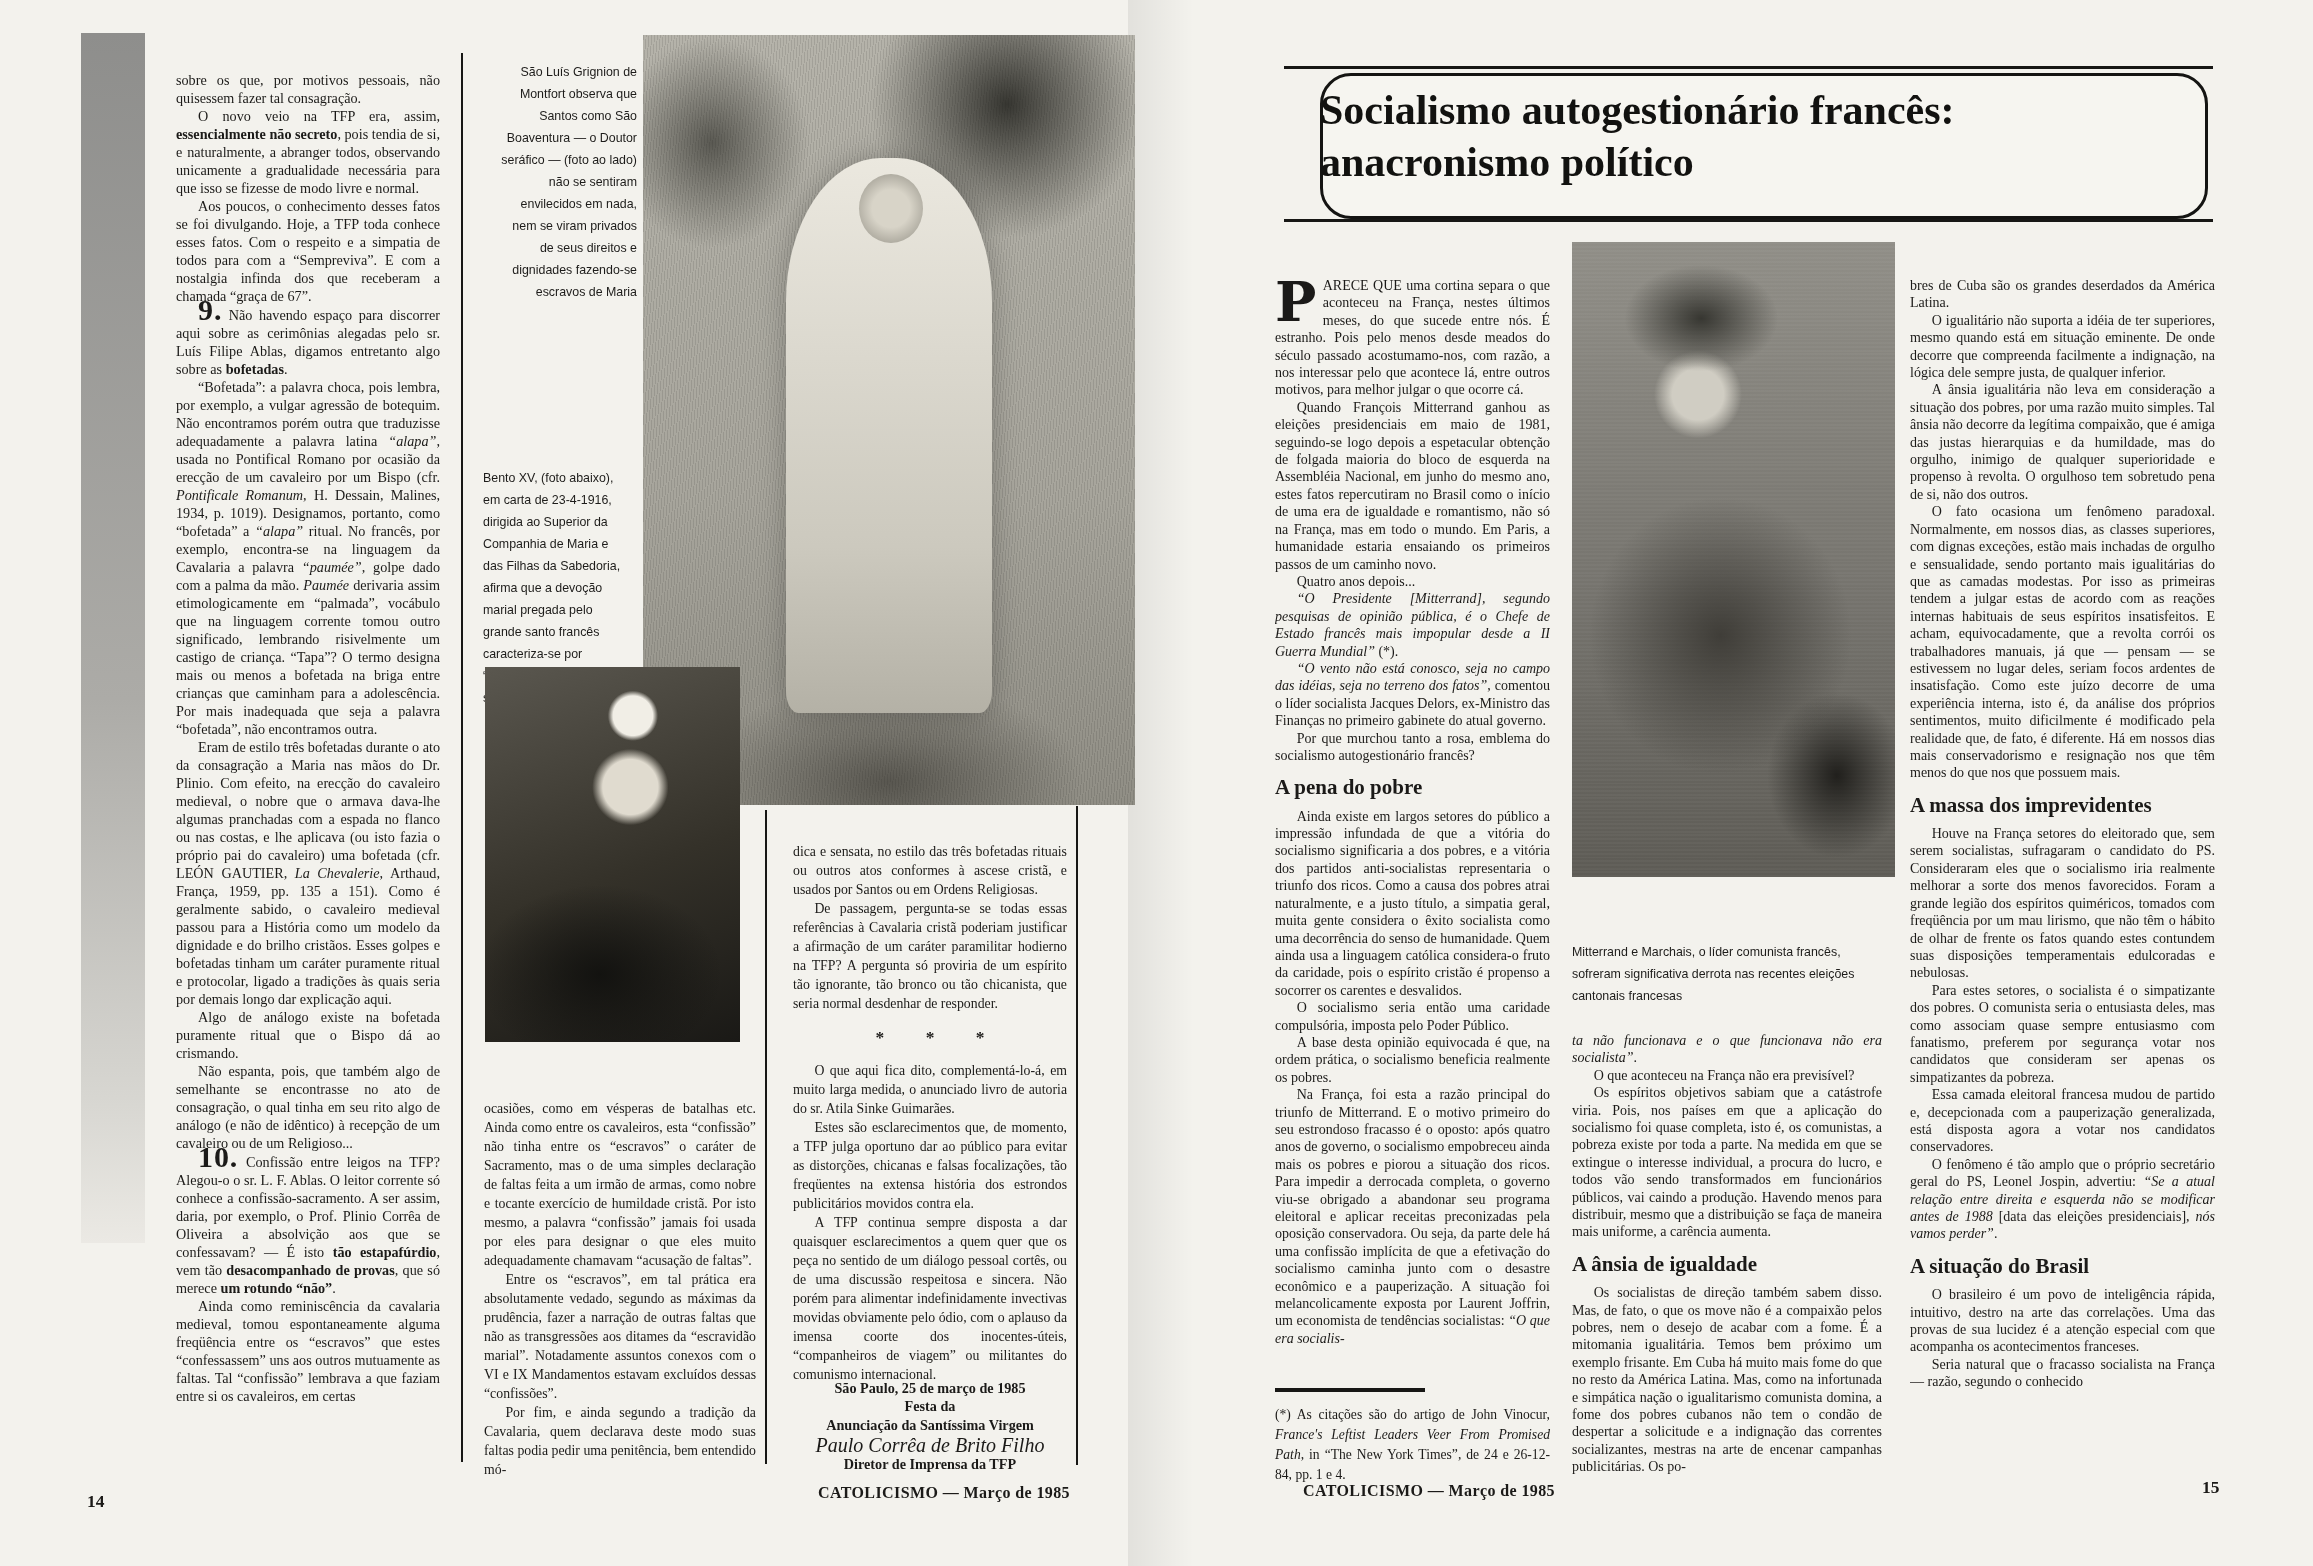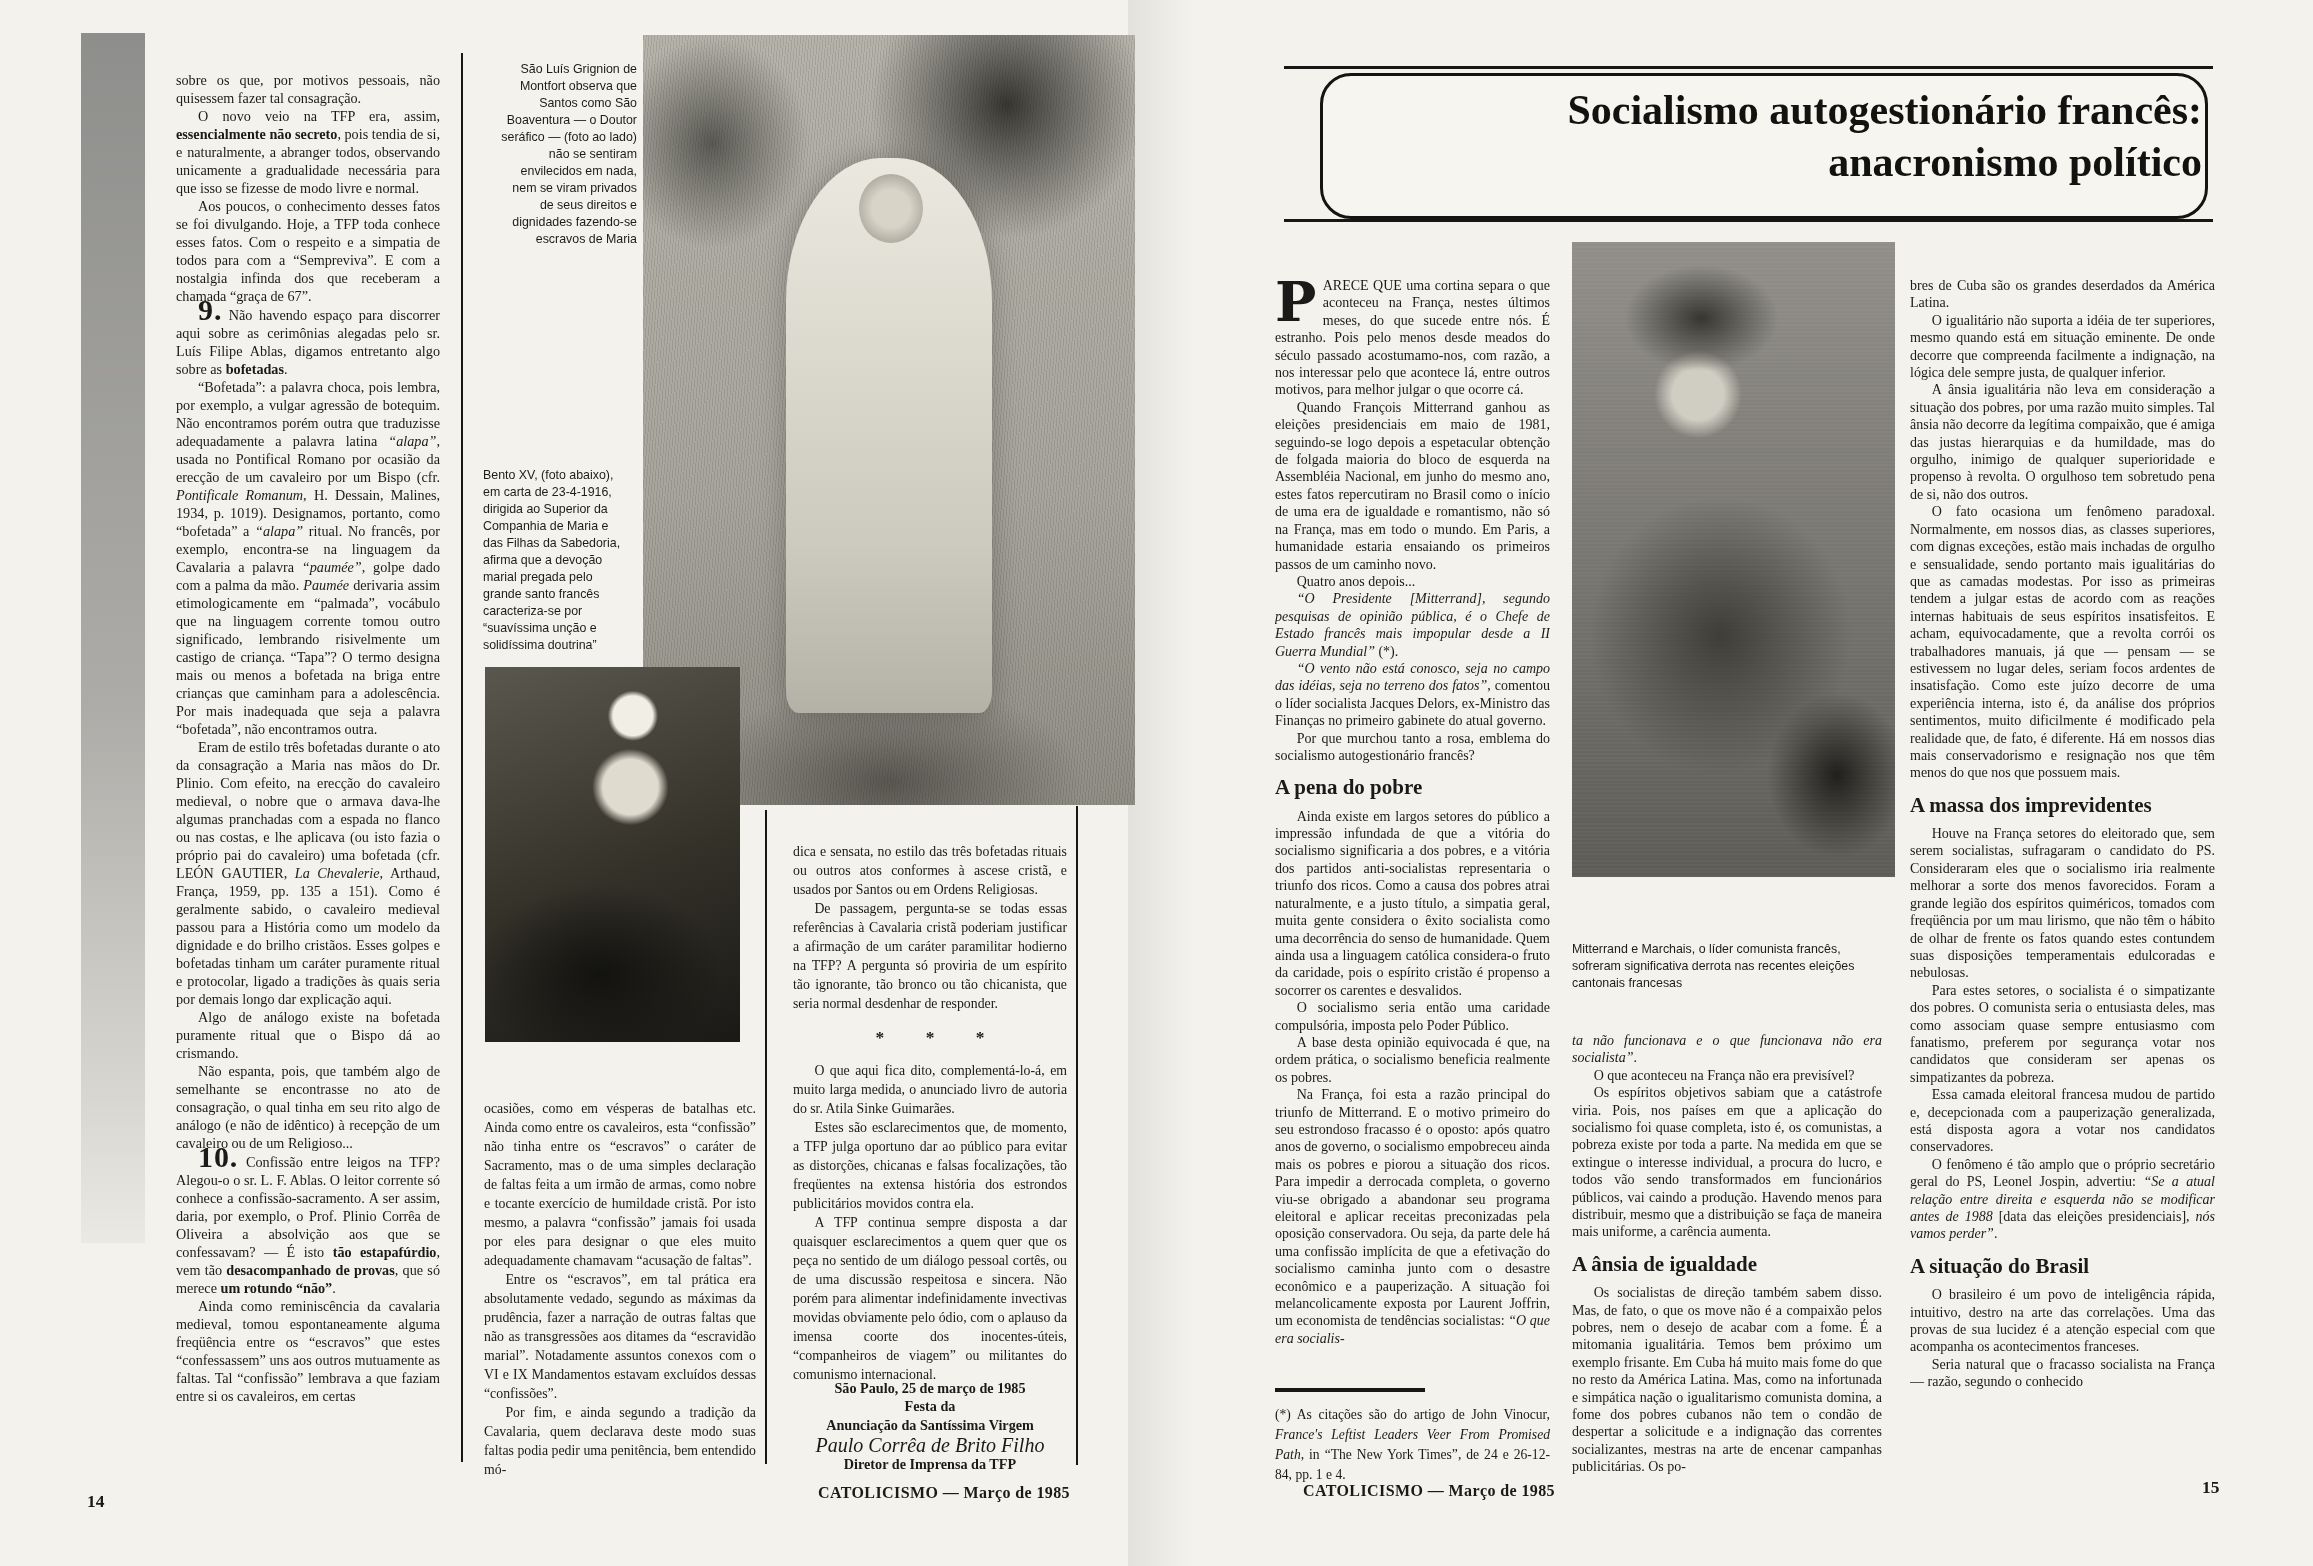--- a/index.html
+++ b/index.html
@@ -14,28 +14,28 @@
   .col2{left:484px;top:1063px;width:272px;font-size:13.8px;line-height:19px;}
   .col3{left:793px;top:806px;width:274px;font-size:13.8px;line-height:19px;height:571px;overflow:hidden;}
   .colA{left:1275px;top:241px;width:275px;font-size:14px;line-height:17.4px;height:1144px;overflow:hidden;}
   .colB{left:1572px;top:996px;width:310px;font-size:14px;line-height:17.4px;}
   .colC{left:1910px;top:241px;width:305px;font-size:14px;line-height:17.4px;height:1235px;overflow:hidden;}
   .bignum{font-size:30px;font-weight:bold;line-height:9.2px;letter-spacing:0.9px;}
   .dropcap{float:left;font-weight:900;font-size:55px;line-height:44px;margin:2.8px 6.4px 0 0;font-family:"DejaVu Serif",serif;}
   .sec-head{font-size:21px;font-weight:bold;text-align:left;text-indent:0;margin:11px 0 8.3px 0;line-height:24px;}
   .stars{display:flex;justify-content:space-evenly;width:70%;margin:14.7px auto;font-size:17.4px;font-weight:bold;}
   
-  .caption{font-family:"Liberation Sans",sans-serif;font-size:12.4px;line-height:17px;color:#1d1c1a;}
+  .caption{font-family:"Liberation Sans",sans-serif;font-size:12.4px;line-height:22px;color:#1d1c1a;}
   .cap-right{text-align:right;}
   
   .vrule{position:absolute;width:1.8px;background:#171715;}
   .hrule{position:absolute;background:#171715;}
   
   .headline-box{position:absolute;left:1320px;top:73px;width:882px;height:140px;border:3.7px solid #141412;border-radius:31px;background:#f6f5f0;}
-  .headline-text{position:absolute;left:1320px;top:84px;width:882px;text-align:right;font-weight:700;font-size:42px;line-height:52px;font-family:"Liberation Serif",serif;color:#121210;}
+  .headline-text{position:absolute;left:1320px;top:84px;width:882px;text-align:left;font-weight:700;font-size:42px;line-height:52px;font-family:"Liberation Serif",serif;color:#121210;}
   
   .photo{position:absolute;}
   .engraving{left:643px;top:35px;width:492px;height:770px;
     background:
       radial-gradient(ellipse 45% 28% at 74% 9%, rgba(24,24,20,.8), transparent 62%),
       radial-gradient(ellipse 32% 22% at 14% 14%, rgba(32,32,27,.6), transparent 62%),
       radial-gradient(ellipse 28% 42% at 50% 52%, rgba(246,244,237,.92), transparent 72%),
       radial-gradient(ellipse 55% 18% at 50% 97%, rgba(42,40,35,.55), transparent 72%),
       repeating-linear-gradient(95deg, rgba(0,0,0,.10) 0 0.9px, transparent 0.9px 2.8px),
       linear-gradient(180deg,#b5b3aa,#a7a59c 60%,#908e85);}

